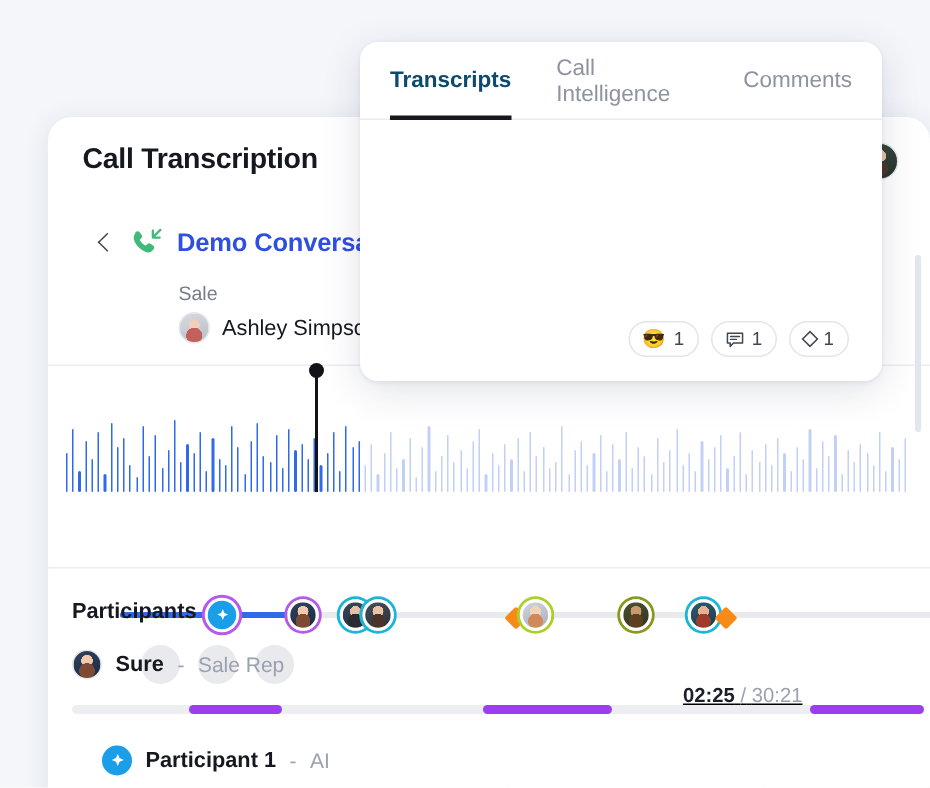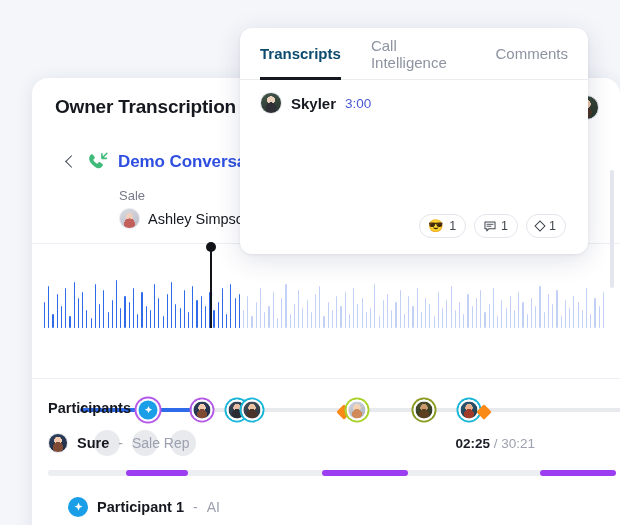--- a/index.html
+++ b/index.html
@@ -166,22 +166,23 @@
   .face-c { background: radial-gradient(circle at 50% 74%,#4a3328 0 32%,transparent 33%), radial-gradient(circle at 50% 36%,#eac3a4 0 26%,transparent 27%), linear-gradient(160deg,#464f5c,#2a3038); }
   .face-d { background: radial-gradient(circle at 50% 74%,#d08a5a 0 32%,transparent 33%), radial-gradient(circle at 50% 36%,#f3d3b6 0 26%,transparent 27%), linear-gradient(160deg,#cfd4dd,#a9aeb9); }
   .face-e { background: radial-gradient(circle at 50% 74%,#5c4020 0 32%,transparent 33%), radial-gradient(circle at 50% 36%,#c99a6b 0 26%,transparent 27%), linear-gradient(160deg,#4a5230,#2e341f); }
   .face-f { background: radial-gradient(circle at 50% 74%,#a03b2a 0 32%,transparent 33%), radial-gradient(circle at 50% 36%,#e8b290 0 26%,transparent 27%), linear-gradient(160deg,#2f5a72,#1b3a4c); }
 
   
   .ph-row { position: absolute; left: 62px; top: 352px; display: flex; gap: 12px; }
   .ph { width: 26px; height: 26px; border-radius: 50%; background: #e8eaee; }
 
   .time-row {
-    position: absolute; right: 85px; top: 358px;
+    position: absolute; right: 85px; top: 378px;
     font-size: 13.5px;
+    text-decoration: underline;
   }
   .time-cur { color: #1b1f28; font-weight: bold; }
   .time-tot { color: #9ba1ae; }
 
   .divider2 {
     position: absolute; left: 0; right: 0; top: 310px;
     height: 1px; background: #eceef3;
   }
 
   
@@ -281,21 +282,21 @@
     width: 8px; height: 8px;
     border: 1.4px solid #41464f; transform: rotate(45deg);
   }
   .bubble-ic { width: 12px; height: 11px; }
 </style>
 </head>
 <body>
 
 <div class="main-card">
 
-  <div class="card-title">Owner Transcription</div>
+  <div class="card-title">Call Transcription</div>
 
   <div class="owner-avatar-top"></div>
 
   <div class="conv-row">
     <div class="back-chevron"></div>
     <svg class="call-icon" viewBox="0 0 24 22">
       <path d="M3.6 3.2c1.0-1.0 2.3-1.0 3.0-.1l1.5 2.0c.6.8.5 1.6-.2 2.3l-.9.9c-.3.3-.3.5-.1.9.7 1.3 2.2 2.8 3.6 3.5.4.2.6.2.9-.1l.9-.9c.7-.7 1.5-.8 2.3-.2l2.0 1.5c.9.7.9 2.0-.1 3.0l-.9.9c-1.2 1.2-2.9 1.4-4.8.6-2.4-1.0-5.1-3.2-6.8-5.6C2.2 9.0 1.7 6.7 2.7 5.3z" fill="#3fba7a"></path>
       <path d="M21.8 1.4l-5.2 5.2M16.3 2.0v5.0h5.0" fill="none" stroke="#3fba7a" stroke-width="1.7" stroke-linecap="round" stroke-linejoin="round"></path>
     </svg>
     <div class="conv-name">Demo Conversation</div>
@@ -529,25 +530,20 @@
 
 <div class="card-scrollbar" style="position:absolute;right:6px;top:170px;"></div>
 
 <div class="popup">
   <div class="tabs" id="tabs">
       <div class="tab active">Transcripts</div>
       <div class="tab">Call Intelligence</div>
       <div class="tab">Comments</div>
     </div>
 
-  <div class="msg-head">
-    <div class="msg-avatar"></div>
-    <span class="msg-name">Skyler</span>
-    <span class="msg-time">3:00</span>
-  </div>
 
 
   <div class="chips">
     <div class="chip">
       <span class="emo">😎</span>
       <span class="cnt">1</span>
     </div>
     <div class="chip">
       <svg class="bubble-ic" viewBox="0 0 13 12">
         <path d="M1 1.2h11v7.2H5.4L3 10.8V8.4H1z" fill="none" stroke="#41464f" stroke-width="1.1" stroke-linejoin="round"></path>

